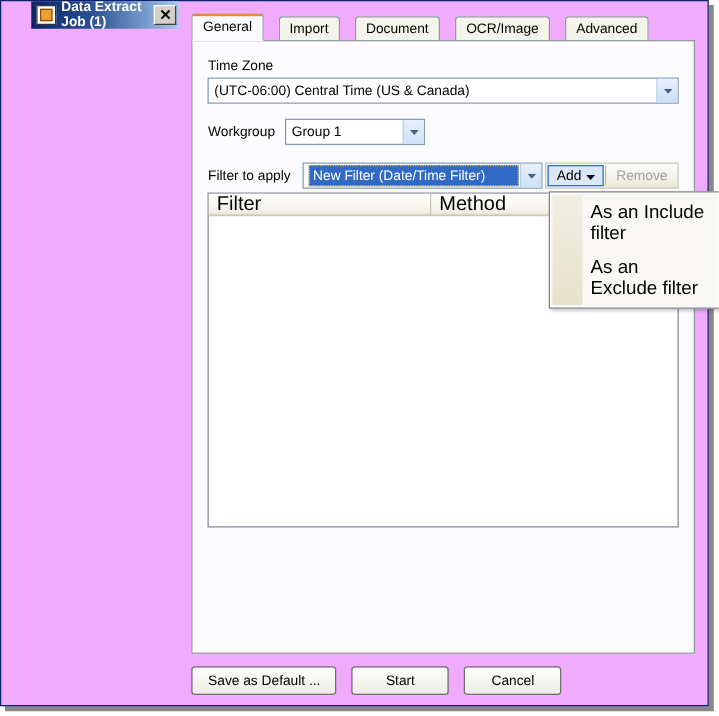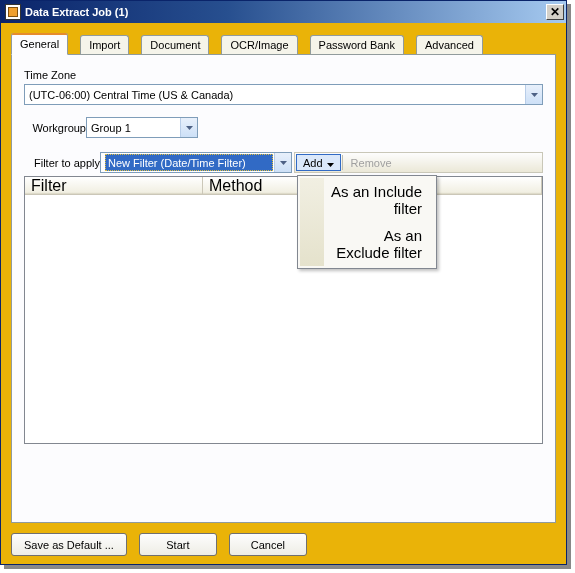--- a/index.html
+++ b/index.html
@@ -20,24 +20,24 @@
     width: 567px;
     height: 565px;
     background: #888;
   }
   .window {
     position: absolute;
     top: 0;
     left: 0;
     width: 567px;
     height: 565px;
-    background: #eab308;
+    background: #f0abfc;
     border: 1px solid #0a246a;
     display: flex;
-    flex-direction: column;
+    padding-left: 24px;
   }
   .titlebar {
     height: 22px;
     background: linear-gradient(to right, #0a246a 0%, #274f8f 40%, #a6caf0 100%);
     color: #fff;
     display: flex;
     align-items: center;
     padding: 0 2px 0 4px;
   }
   .titlebar-icon {
@@ -126,21 +126,20 @@
     background: #fcfcfe;
     flex: 1;
     padding: 14px 12px 12px 12px;
     position: relative;
     z-index: 1;
   }
   .field-row {
     display: flex;
     align-items: center;
     margin-bottom: 6px;
-    text-align: right;
   }
   .label {
     color: #000;
   }
   .tz-label { margin-bottom: 3px; }
   .dropdown {
     border: 1px solid #7f9db9;
     background: #fff;
     height: 21px;
     display: flex;
@@ -286,21 +285,20 @@
     <div class="titlebar-close">✕</div>
   </div>
 
   <div class="content">
 
     <div class="tabstrip">
       <div class="tab active">General</div>
       <div class="tab">Import</div>
       <div class="tab">Document</div>
       <div class="tab">OCR/Image</div>
-      <div class="tab">Password Bank</div>
       <div class="tab">Advanced</div>
     </div>
 
     <div class="tabpanel">
 
       <div class="label tz-label">Time Zone</div>
       <div class="dropdown tz-dropdown">
         <span>(UTC-06:00) Central Time (US &amp; Canada)</span>
         <div class="dropdown-arrow">
           <svg viewBox="0 0 7 4">

